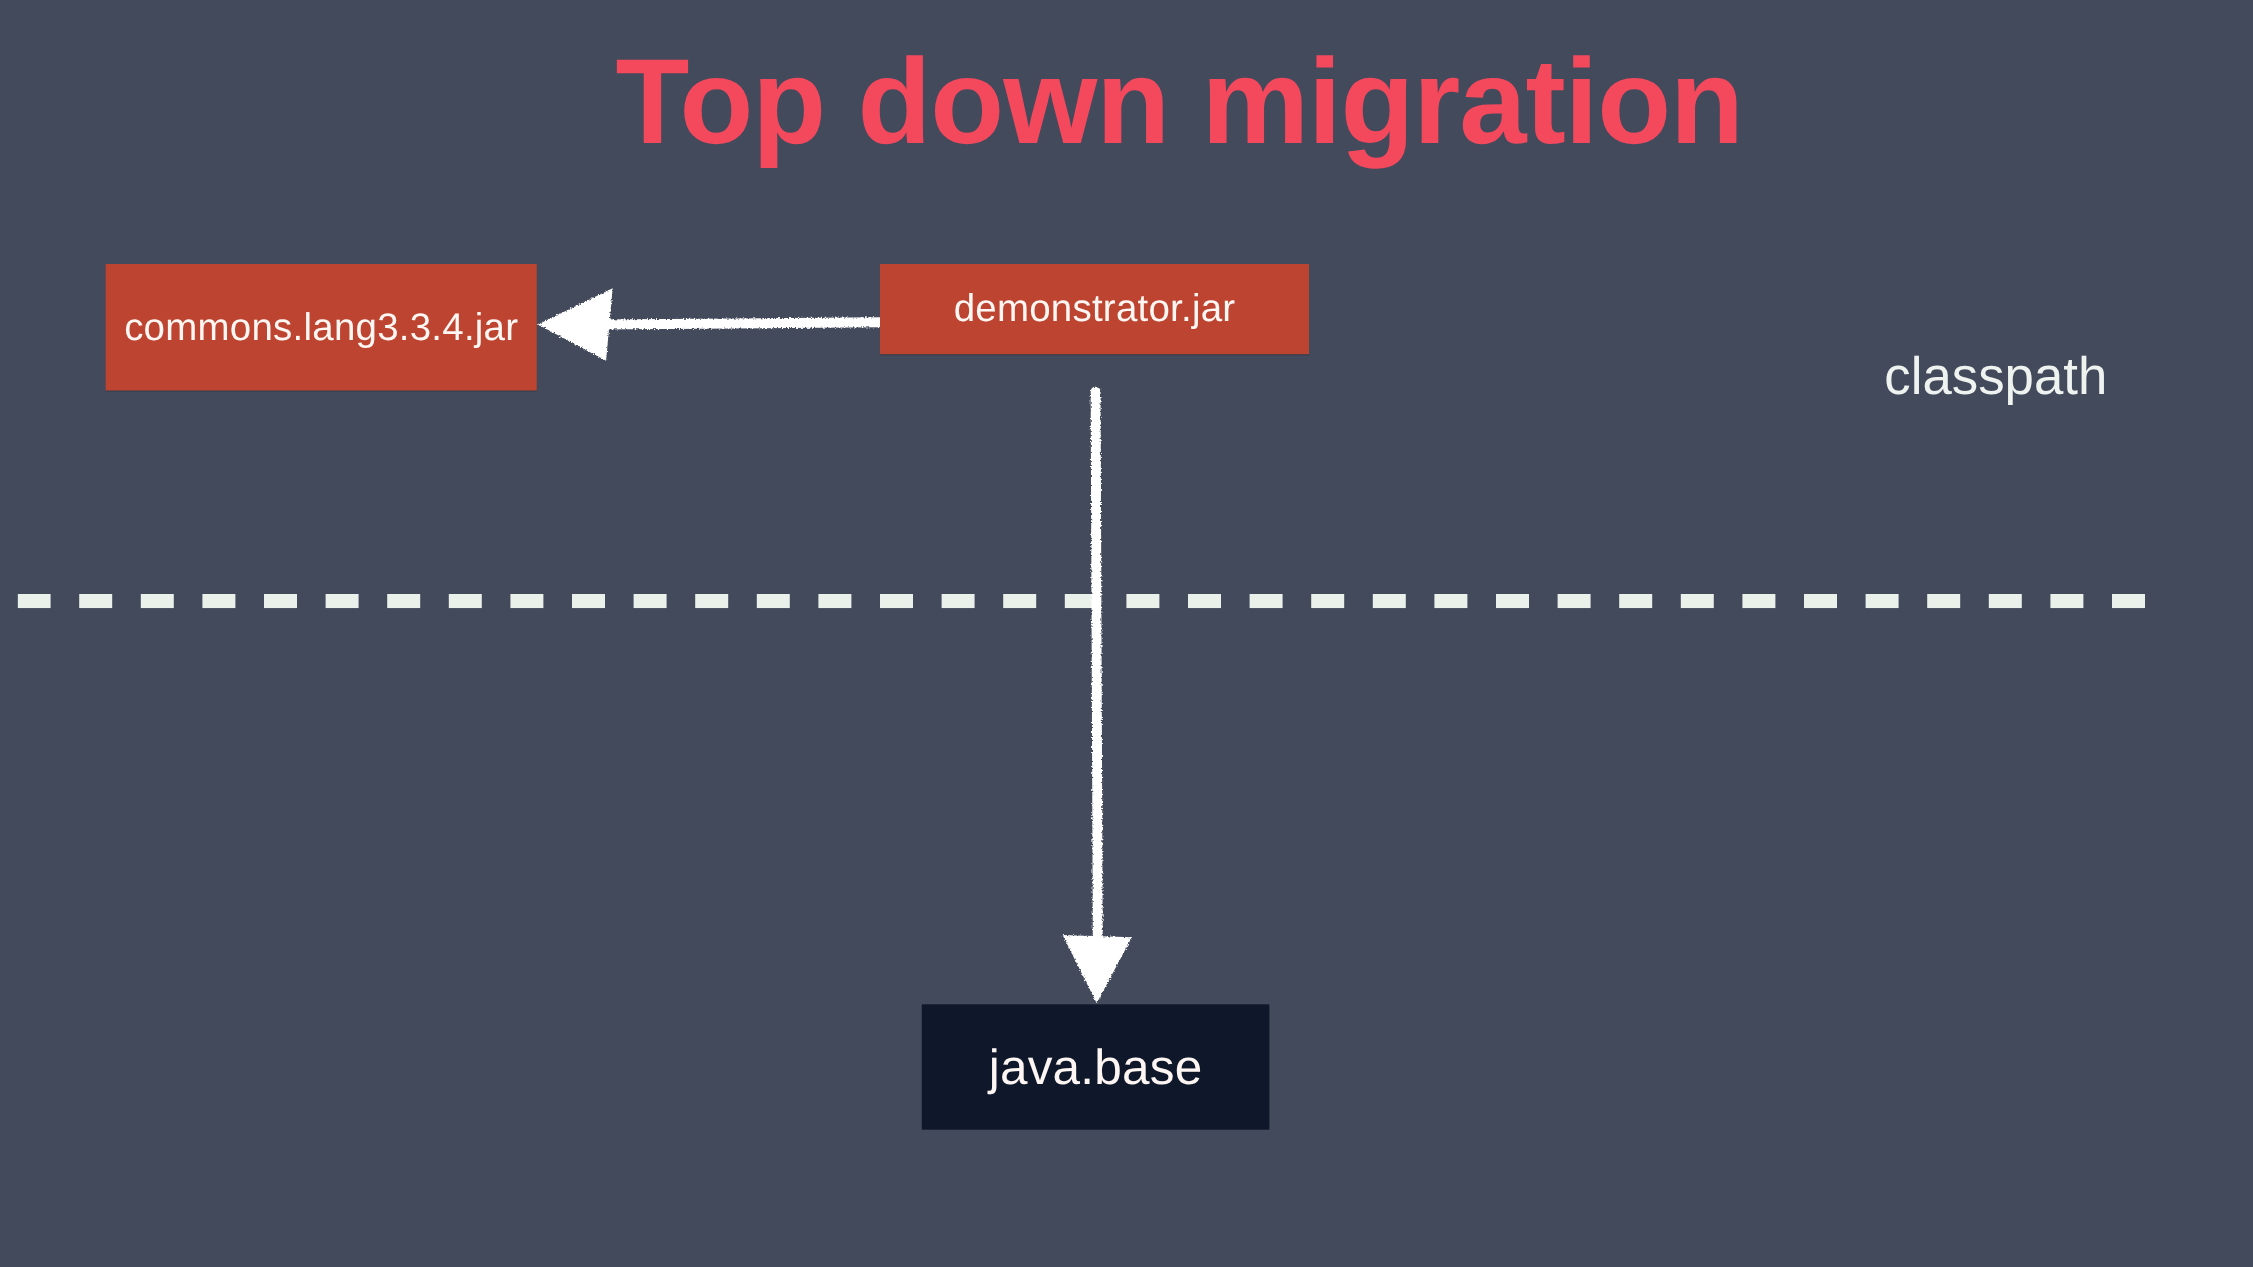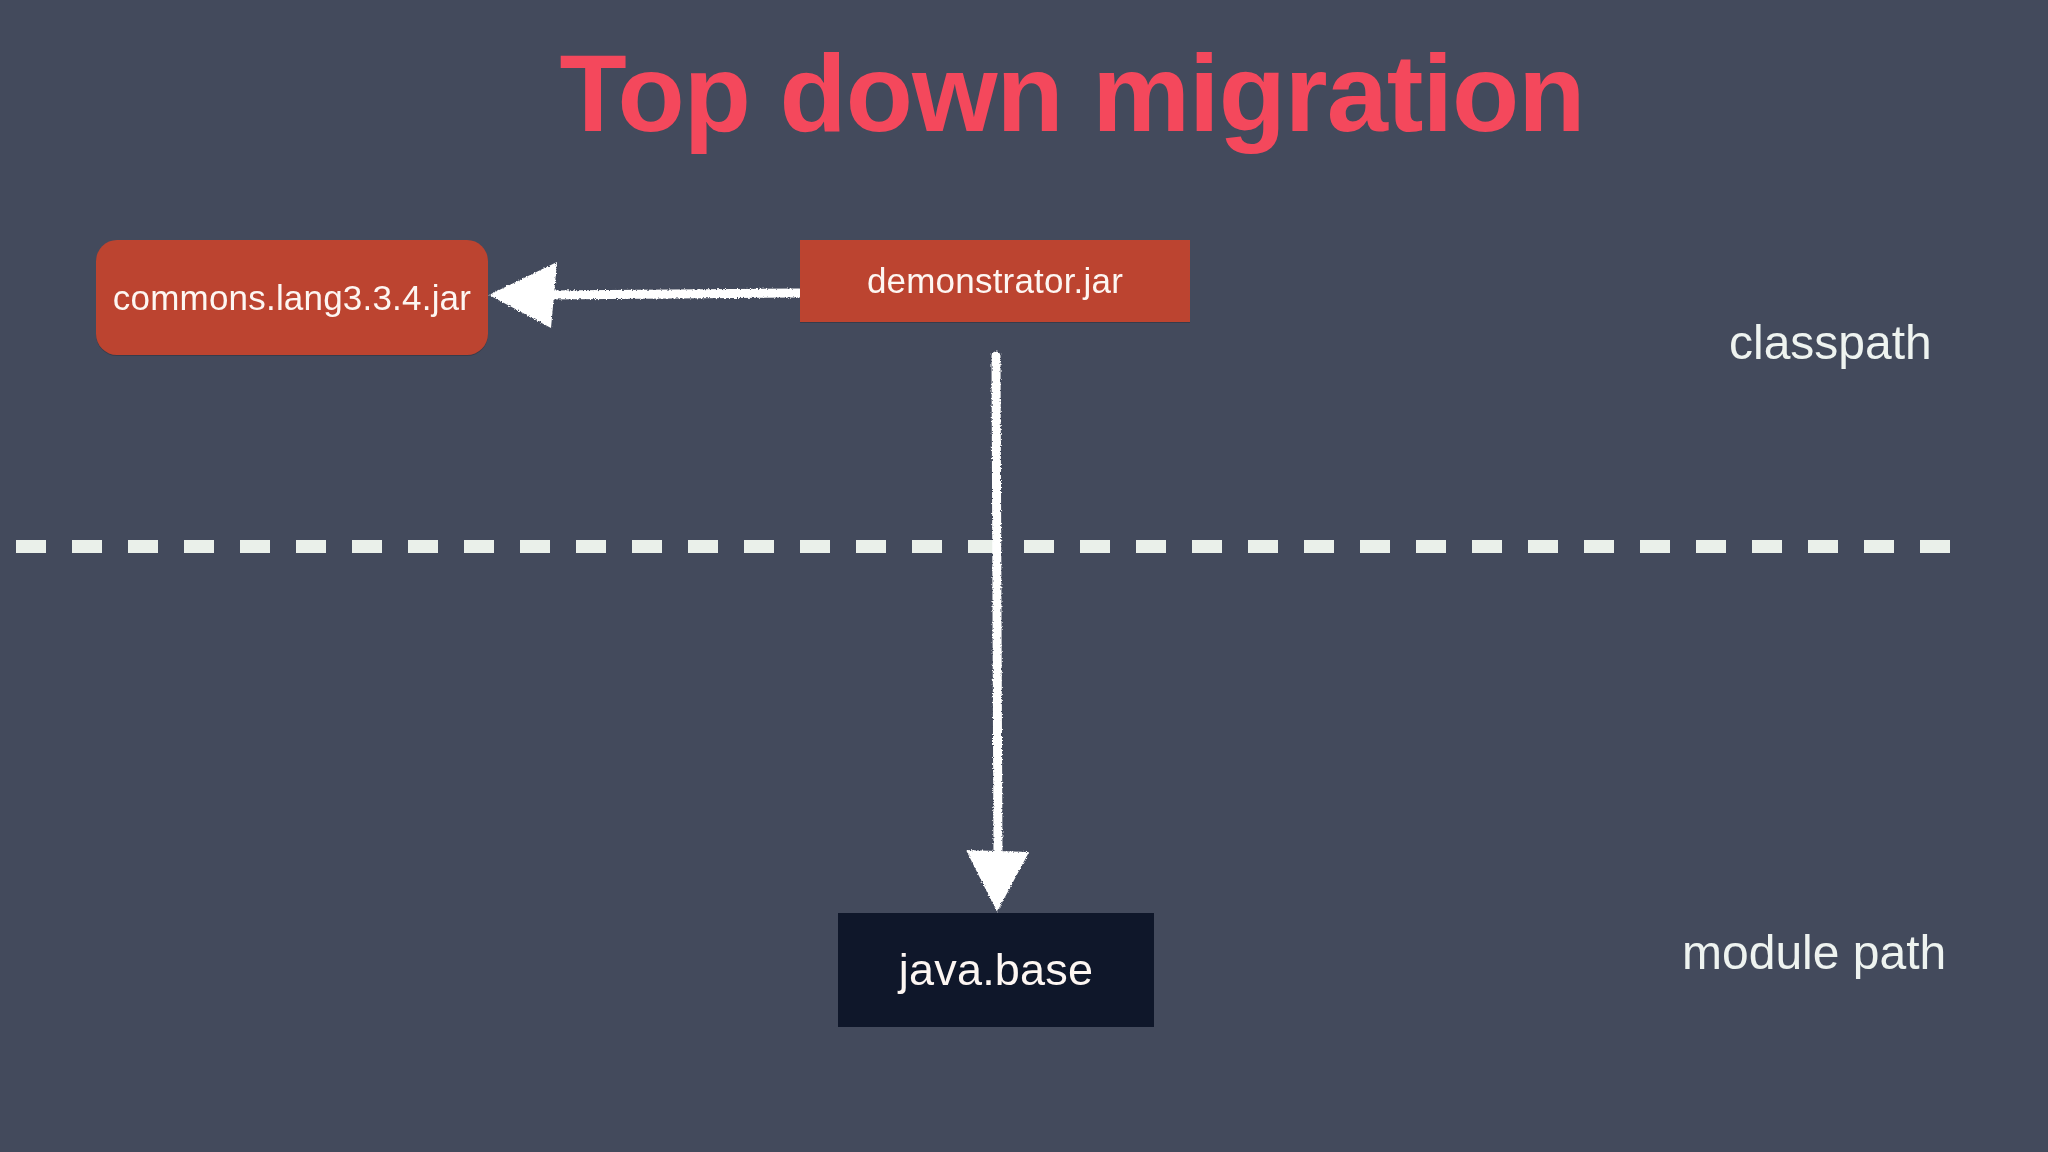--- a/index.html
+++ b/index.html
@@ -54,21 +54,20 @@
   .node.module {
     background: #0f172a;
     font-size: 45px;
   }
 
   #node-commons {
     left: 96px;
     top: 240px;
     width: 392px;
     height: 115px;
-    border-radius: 21px;
   }
   #node-demonstrator {
     left: 800px;
     top: 240px;
     width: 390px;
     height: 82px;
   }
   #node-javabase {
     left: 838px;
     top: 913px;
@@ -100,21 +99,20 @@
   .zone-label {
     position: absolute;
     color: #eef3f0;
     font-family: "Liberation Sans", sans-serif;
     font-size: 48px;
     white-space: nowrap;
   }
   #label-classpath {
     left: 1713px;
     top: 315px;
-    margin-left: 16px;
   }
   #label-modulepath {
     left: 1682px;
     top: 925px;
   }
 </style>
 </head>
 <body>
 
 <div id="slide">
@@ -155,15 +153,14 @@
   <div id="node-demonstrator" class="node jar">
     <span>demonstrator.jar</span>
   </div>
 
   <div id="node-javabase" class="node module">
     <span>java.base</span>
   </div>
 
   <div id="label-classpath" class="zone-label">classpath</div>
 
-  <div id="label-modulepath" class="zone-label">module path</div>
 
 </div>
 
 </body></html>

